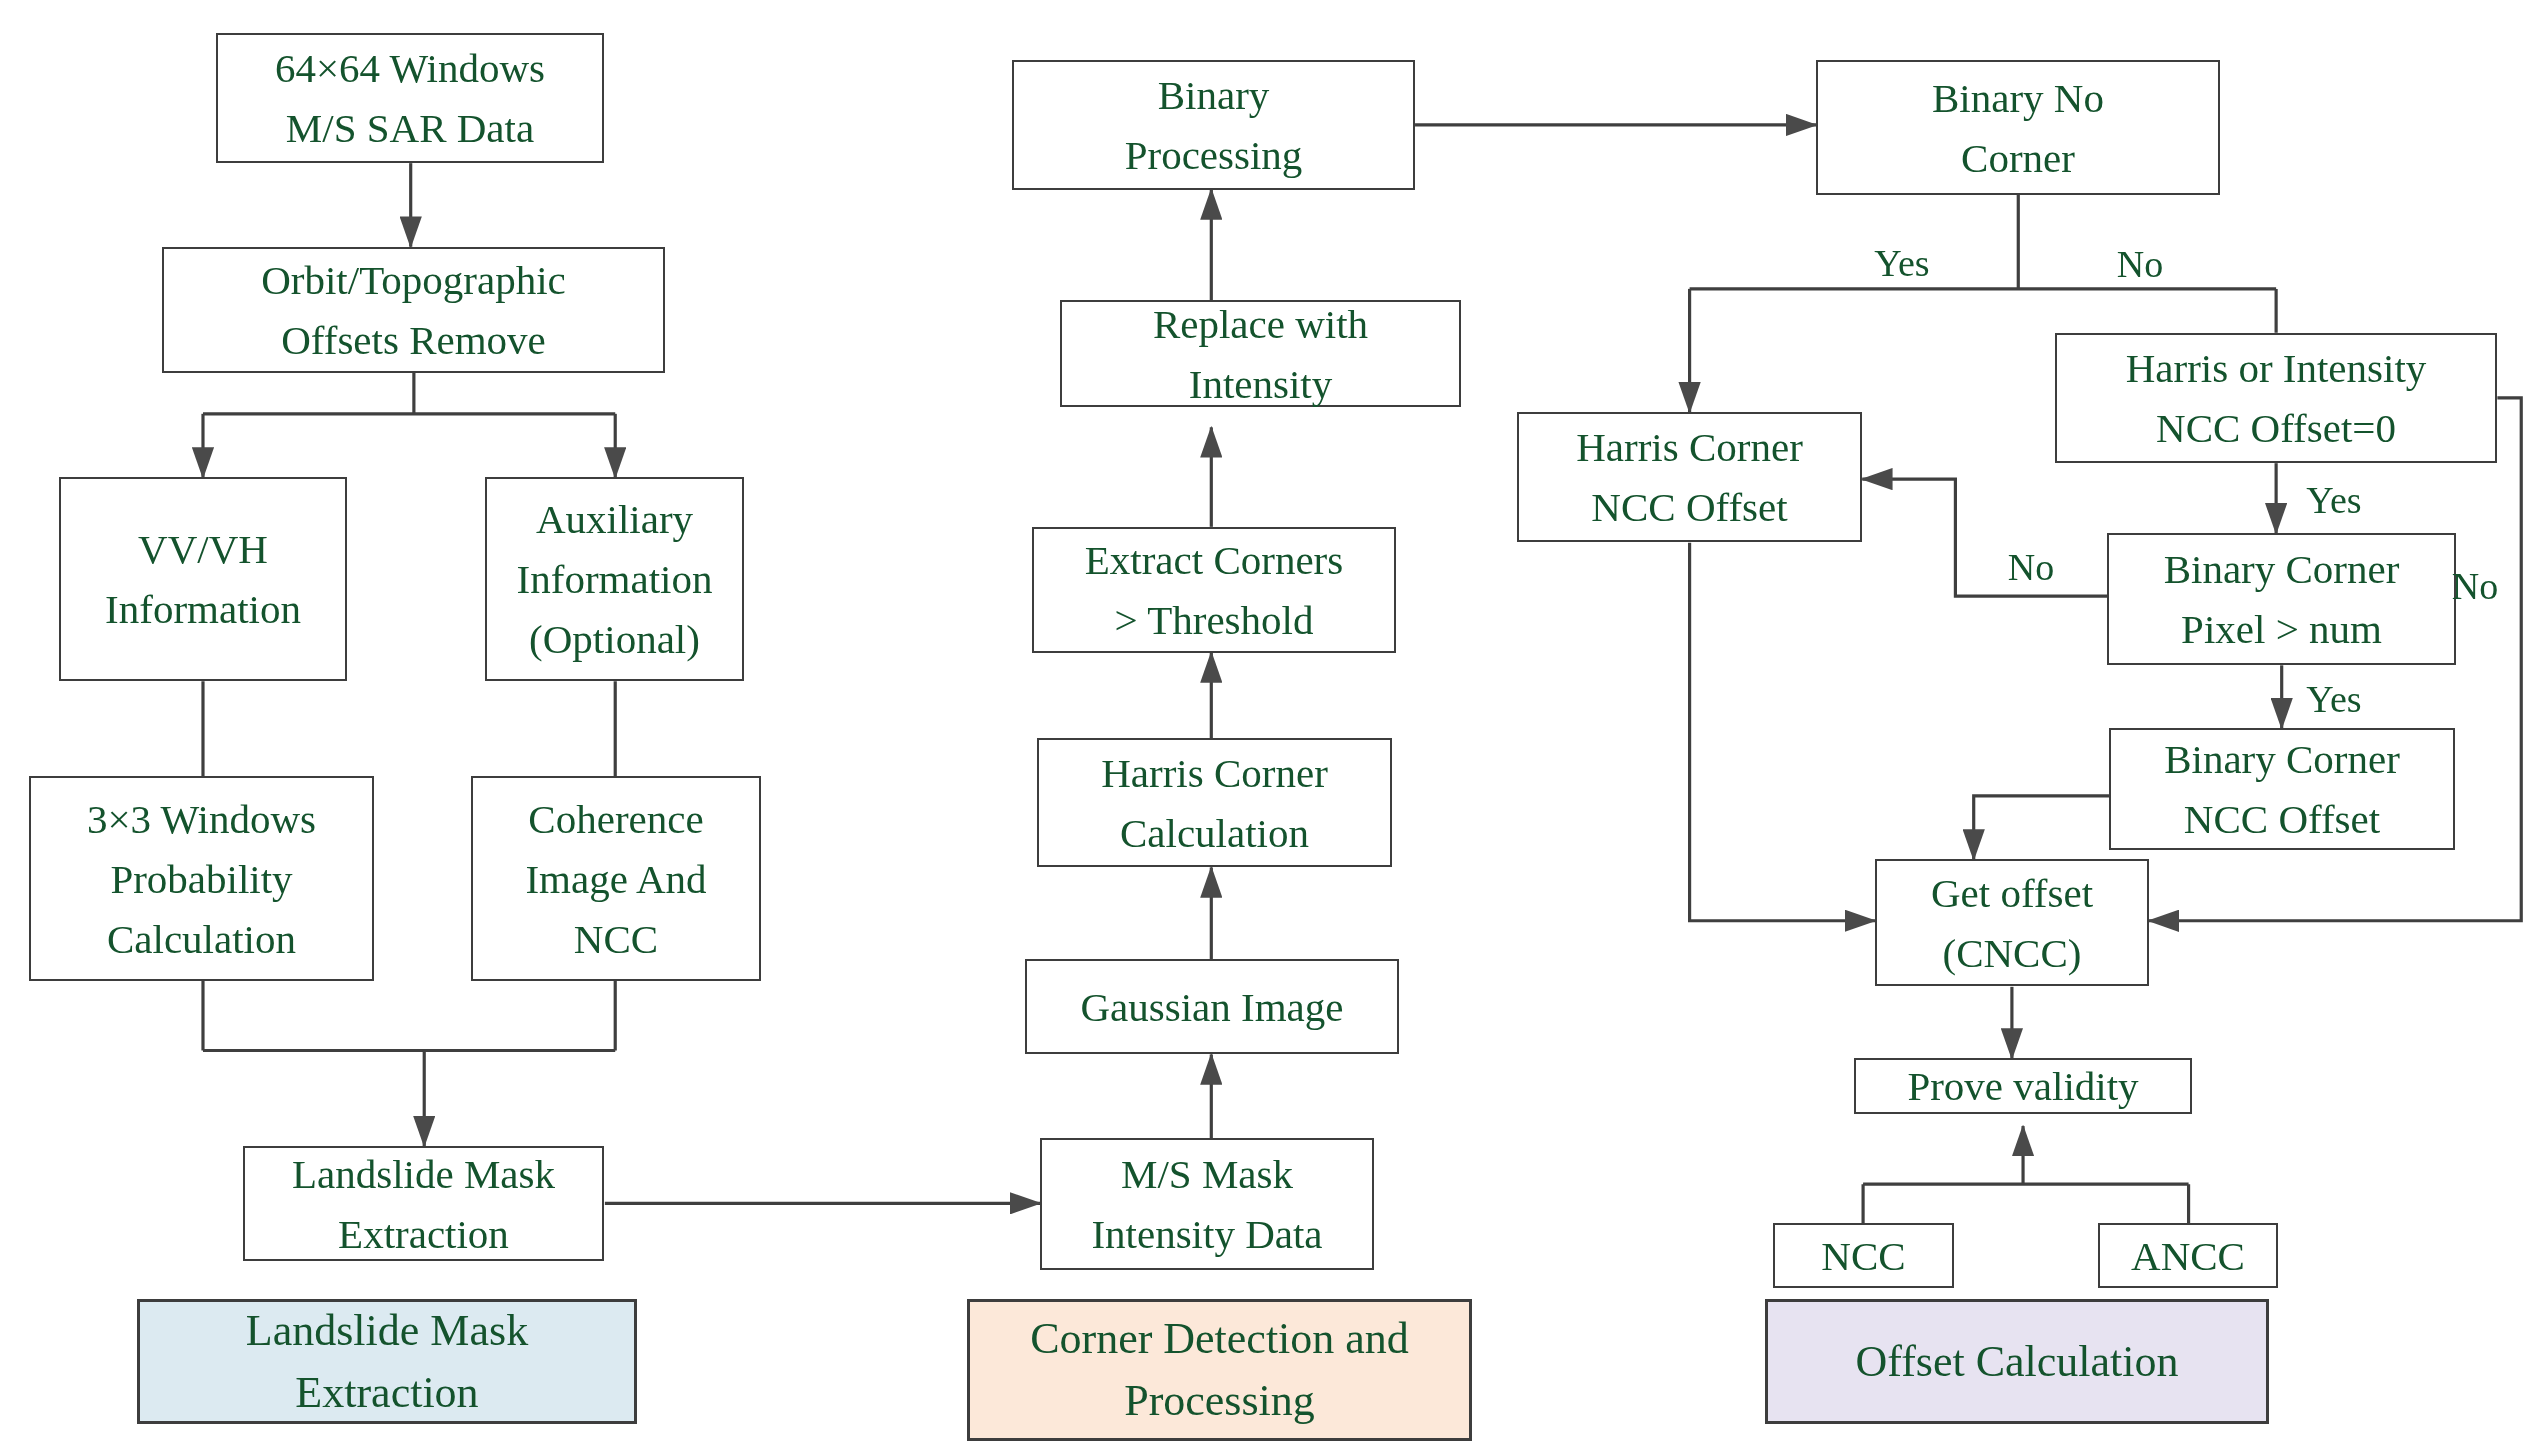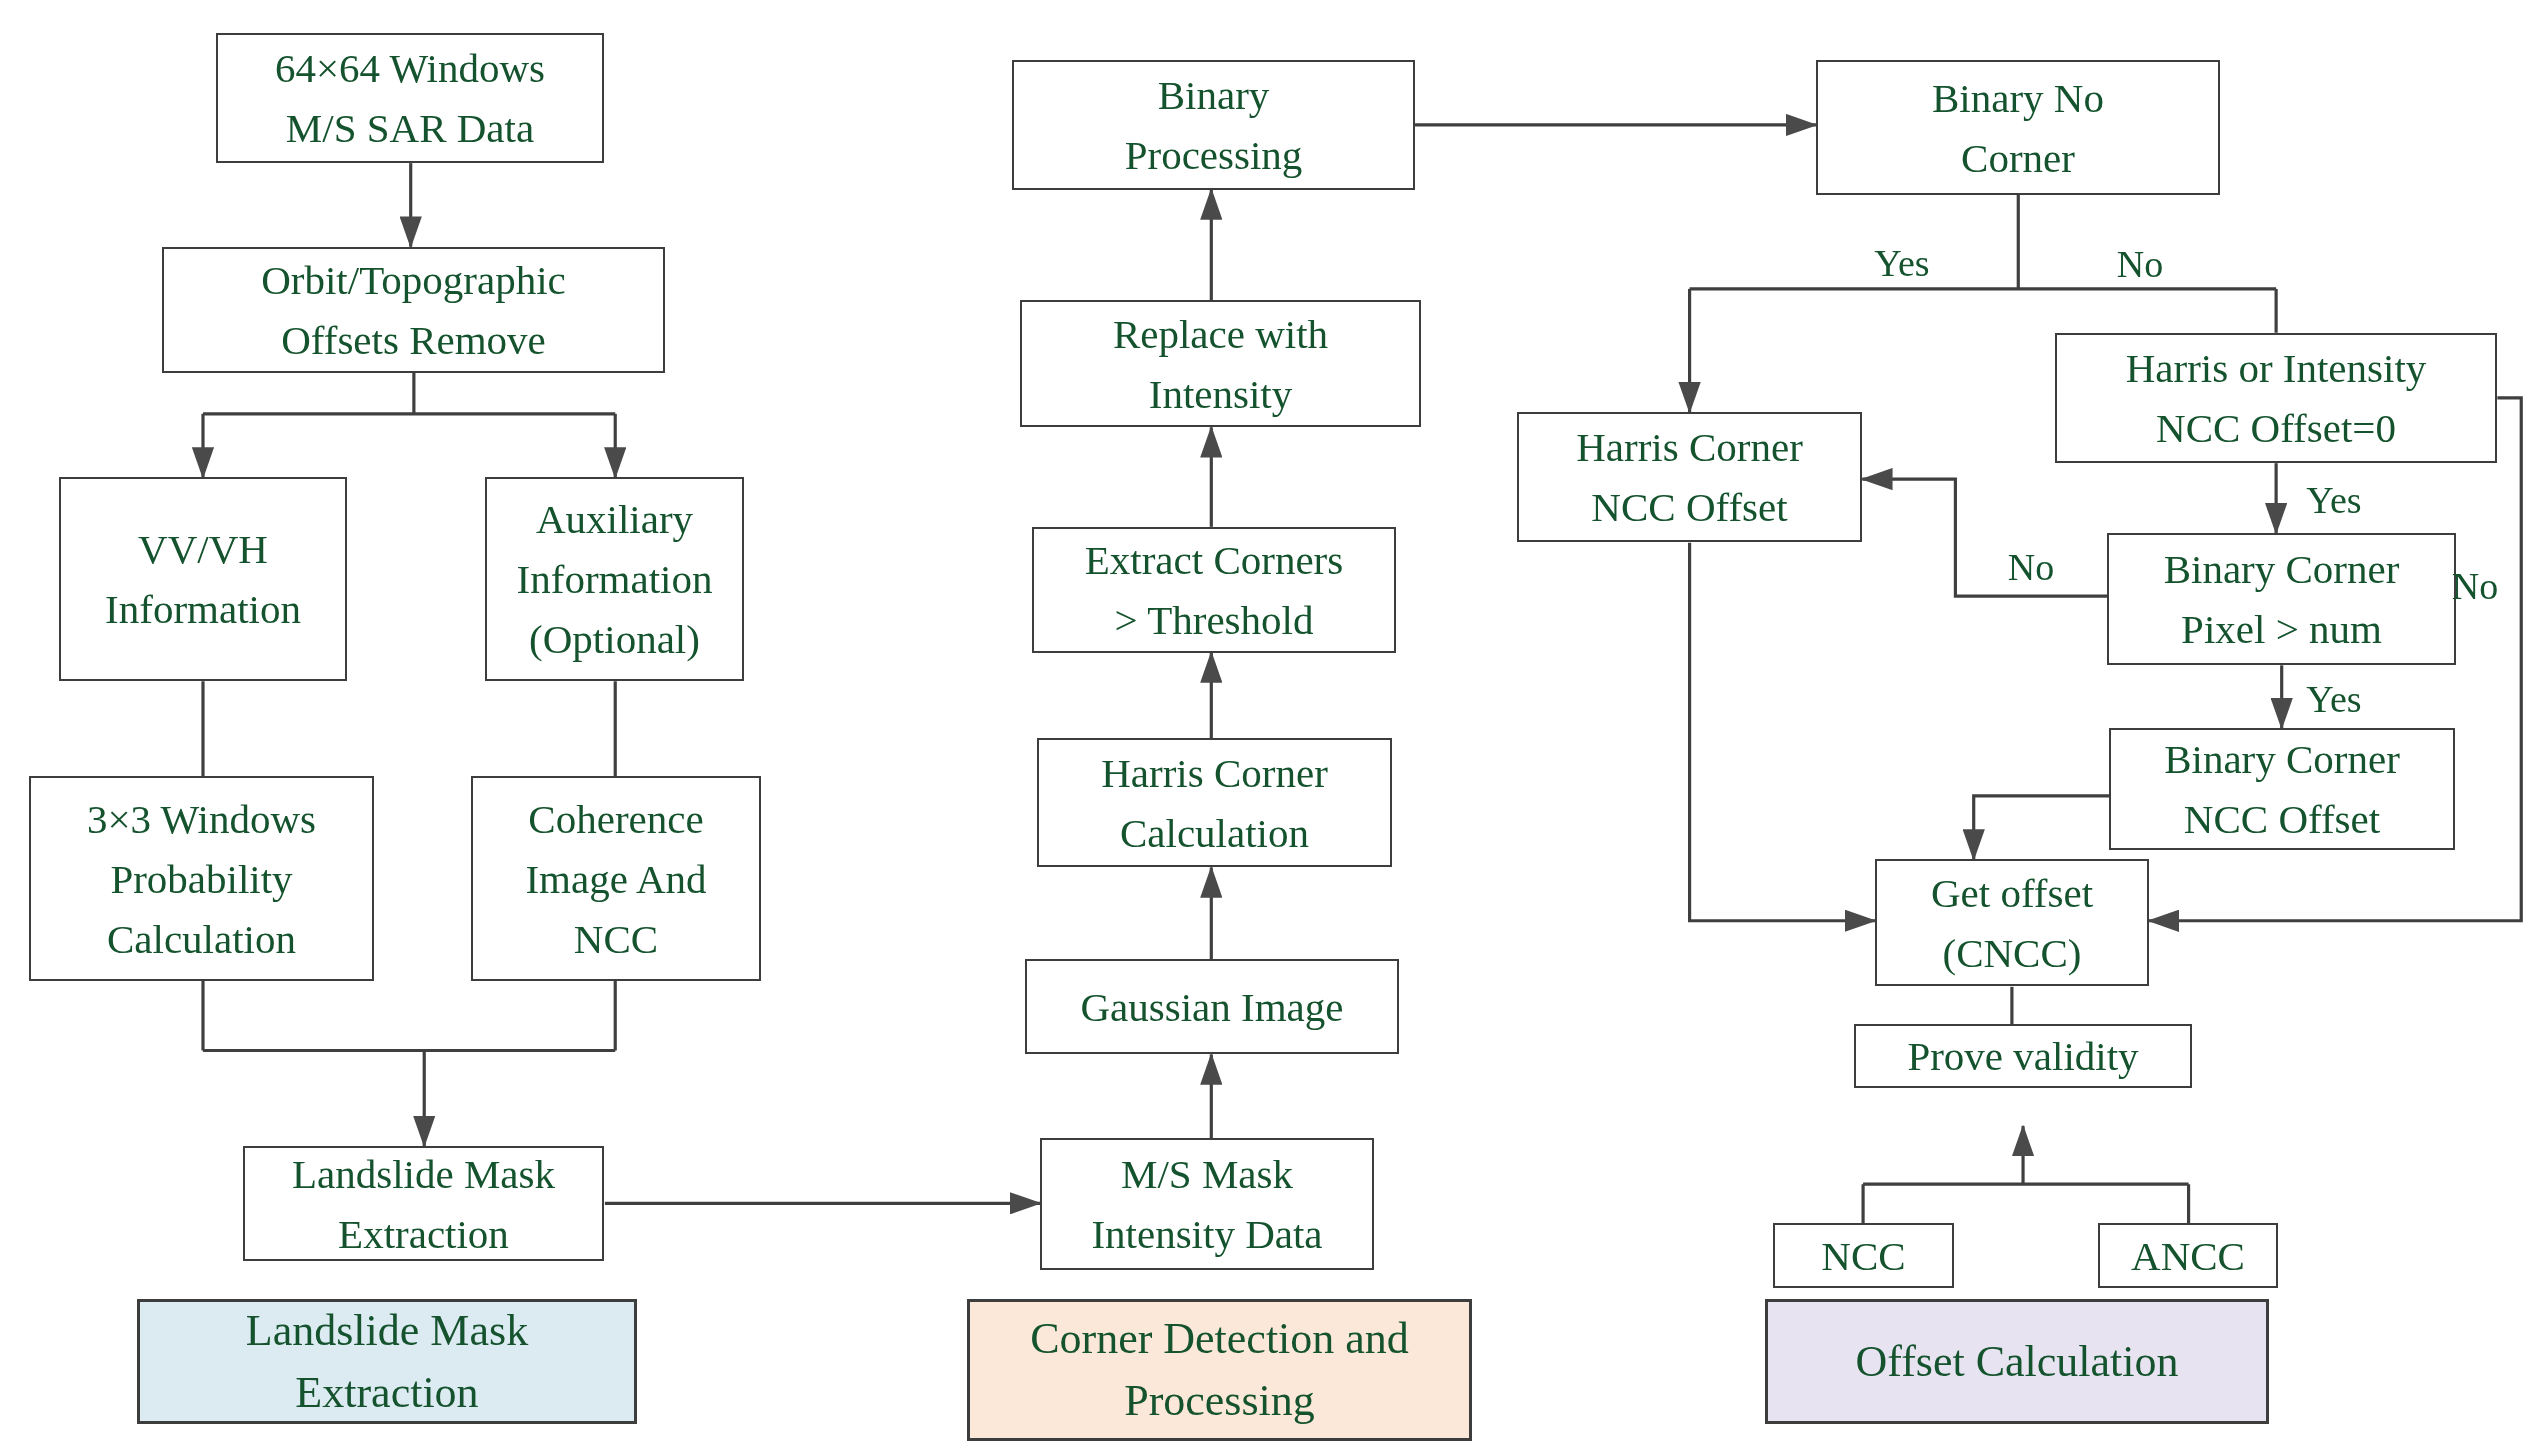--- a/index.html
+++ b/index.html
@@ -91,21 +91,21 @@
 Probability
 Calculation</div>
   <div class="node" style="left:471px;top:776px;width:290px;height:205px">Coherence
 Image And
 NCC</div>
   <div class="node" style="left:243px;top:1146px;width:361px;height:115px">Landslide Mask
 Extraction</div>
 
   <div class="node" style="left:1012px;top:60px;width:403px;height:130px">Binary
 Processing</div>
-  <div class="node" style="left:1020px;top:300px;width:401px;height:127px">Replace with
+  <div class="node" style="left:1060px;top:300px;width:401px;height:107px">Replace with
 Intensity</div>
   <div class="node" style="left:1032px;top:527px;width:364px;height:126px">Extract Corners
 &gt; Threshold</div>
   <div class="node" style="left:1037px;top:738px;width:355px;height:129px">Harris Corner
 Calculation</div>
   <div class="node" style="left:1025px;top:959px;width:374px;height:95px">Gaussian Image</div>
   <div class="node" style="left:1040px;top:1138px;width:334px;height:132px">M/S Mask
 Intensity Data</div>
 
   <div class="node" style="left:1816px;top:60px;width:404px;height:135px">Binary No
@@ -113,21 +113,21 @@
   <div class="node" style="left:1517px;top:412px;width:345px;height:130px">Harris Corner
 NCC Offset</div>
   <div class="node" style="left:2055px;top:333px;width:442px;height:130px">Harris or Intensity
 NCC Offset=0</div>
   <div class="node" style="left:2107px;top:533px;width:349px;height:132px">Binary Corner
 Pixel &gt; num</div>
   <div class="node" style="left:2109px;top:728px;width:346px;height:122px">Binary Corner
 NCC Offset</div>
   <div class="node" style="left:1875px;top:859px;width:274px;height:127px">Get offset
 (CNCC)</div>
-  <div class="node" style="left:1854px;top:1024px;width:338px;height:64px">Prove validity</div>
+  <div class="node" style="left:1854px;top:1058px;width:338px;height:56px">Prove validity</div>
   <div class="node" style="left:1773px;top:1223px;width:181px;height:65px">NCC</div>
   <div class="node" style="left:2098px;top:1223px;width:180px;height:65px">ANCC</div>
 
   <div class="edge-label" style="left:1902px;top:263px">Yes</div>
   <div class="edge-label" style="left:2140px;top:264px">No</div>
   <div class="edge-label" style="left:2334px;top:500px">Yes</div>
   <div class="edge-label" style="left:2031px;top:567px">No</div>
   <div class="edge-label" style="left:2475px;top:586px">No</div>
   <div class="edge-label" style="left:2334px;top:699px">Yes</div>
 

